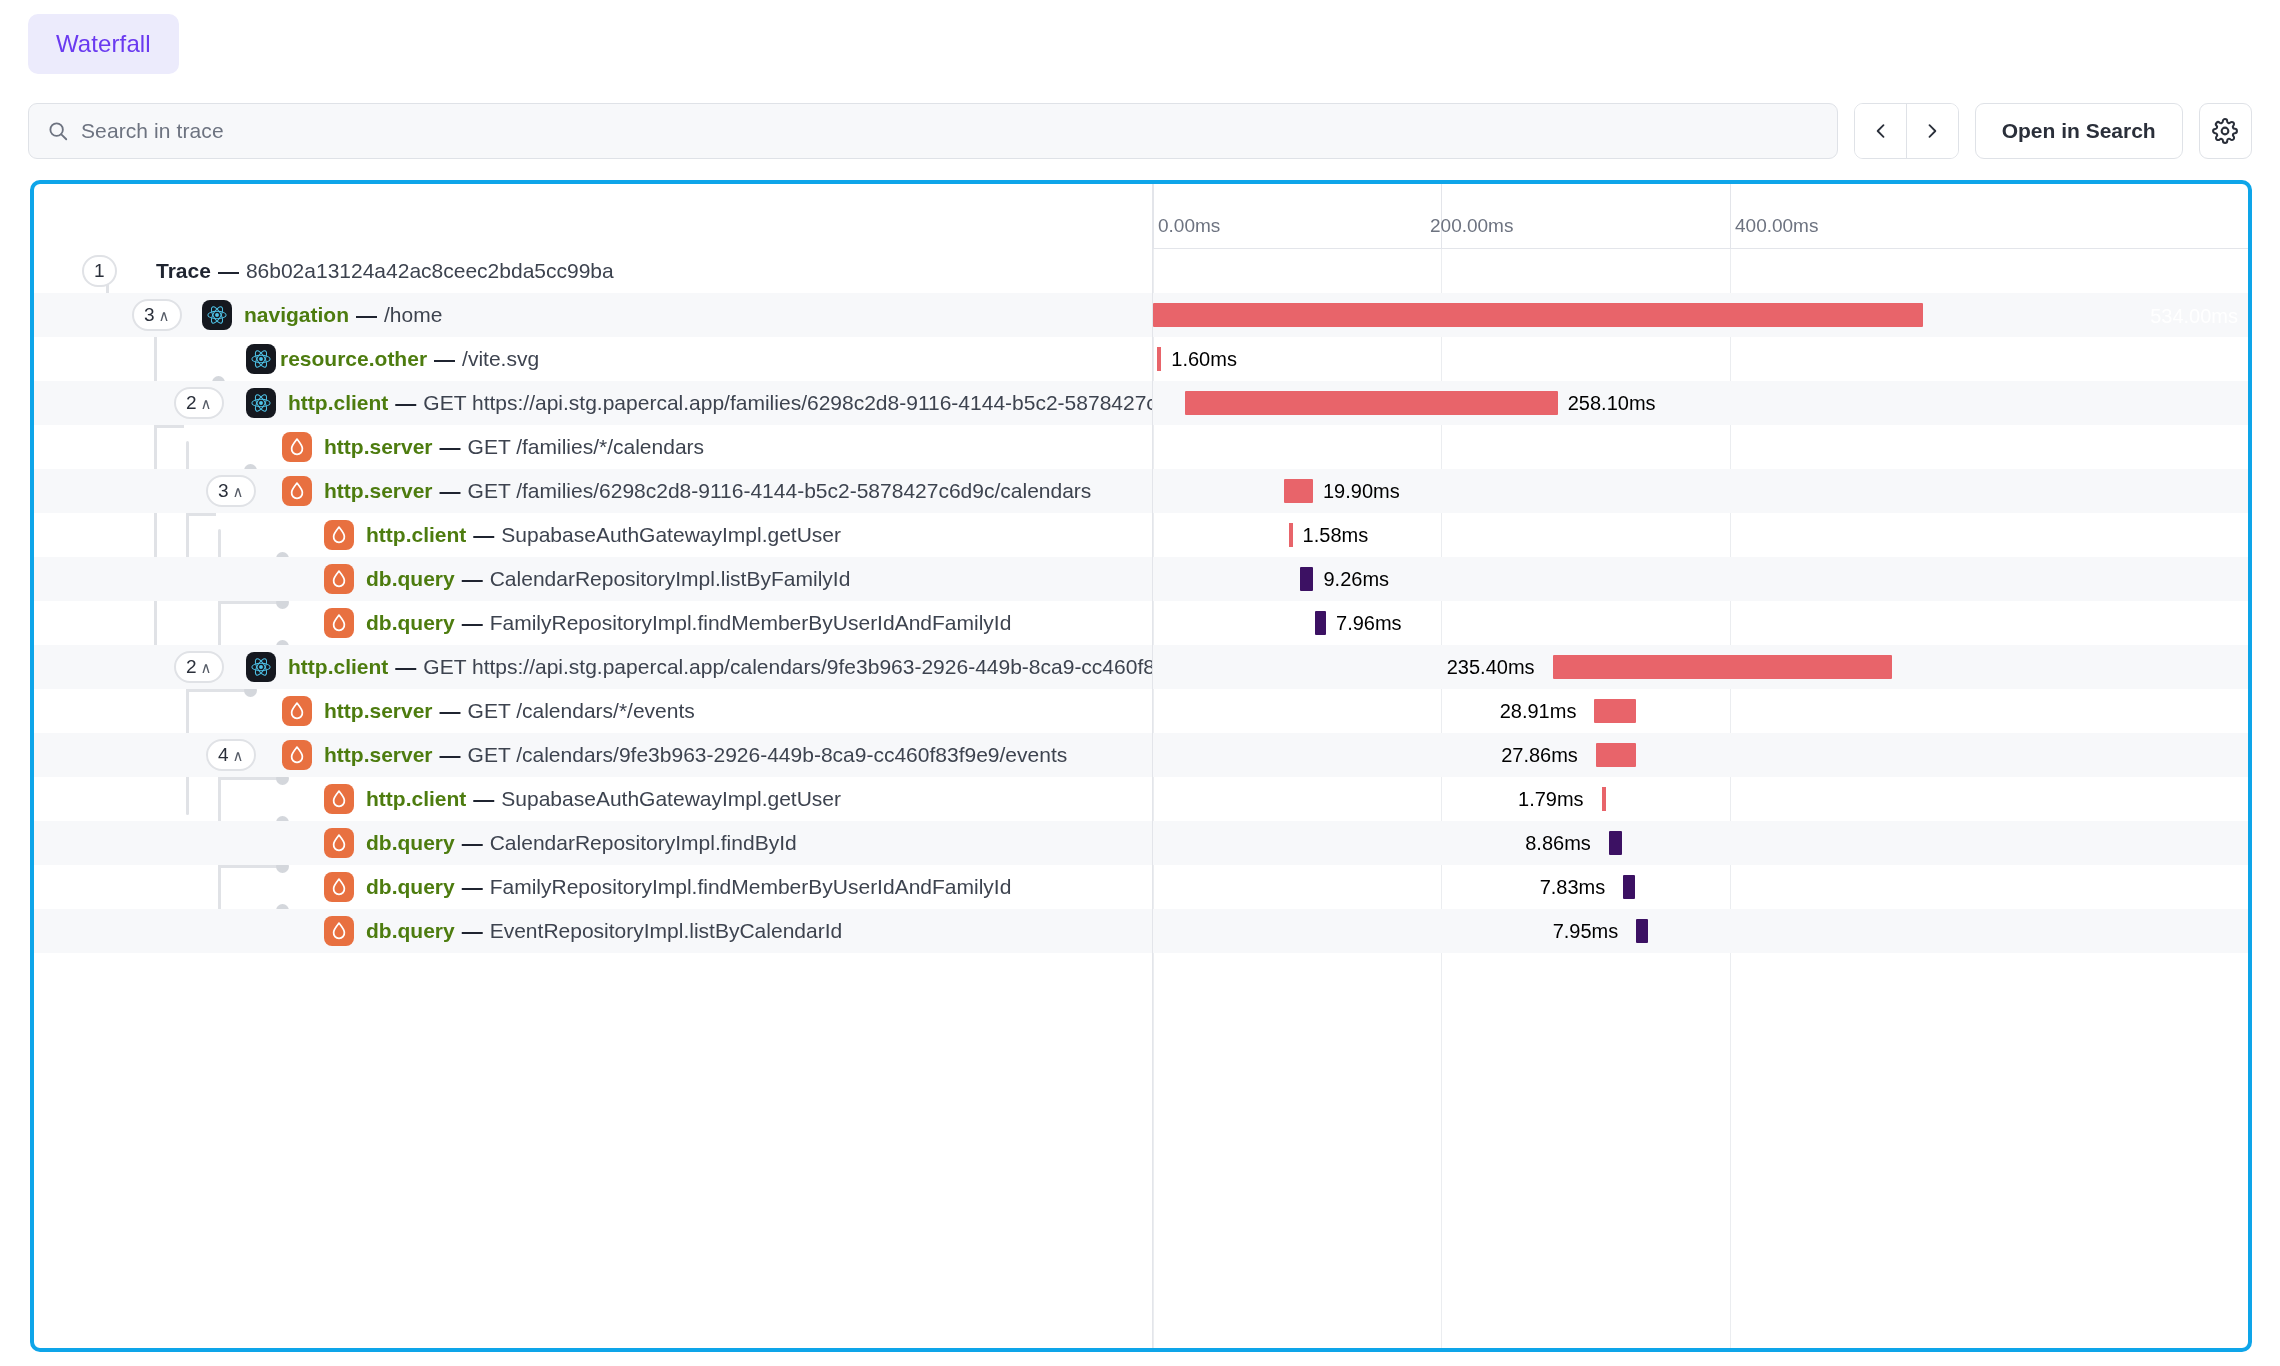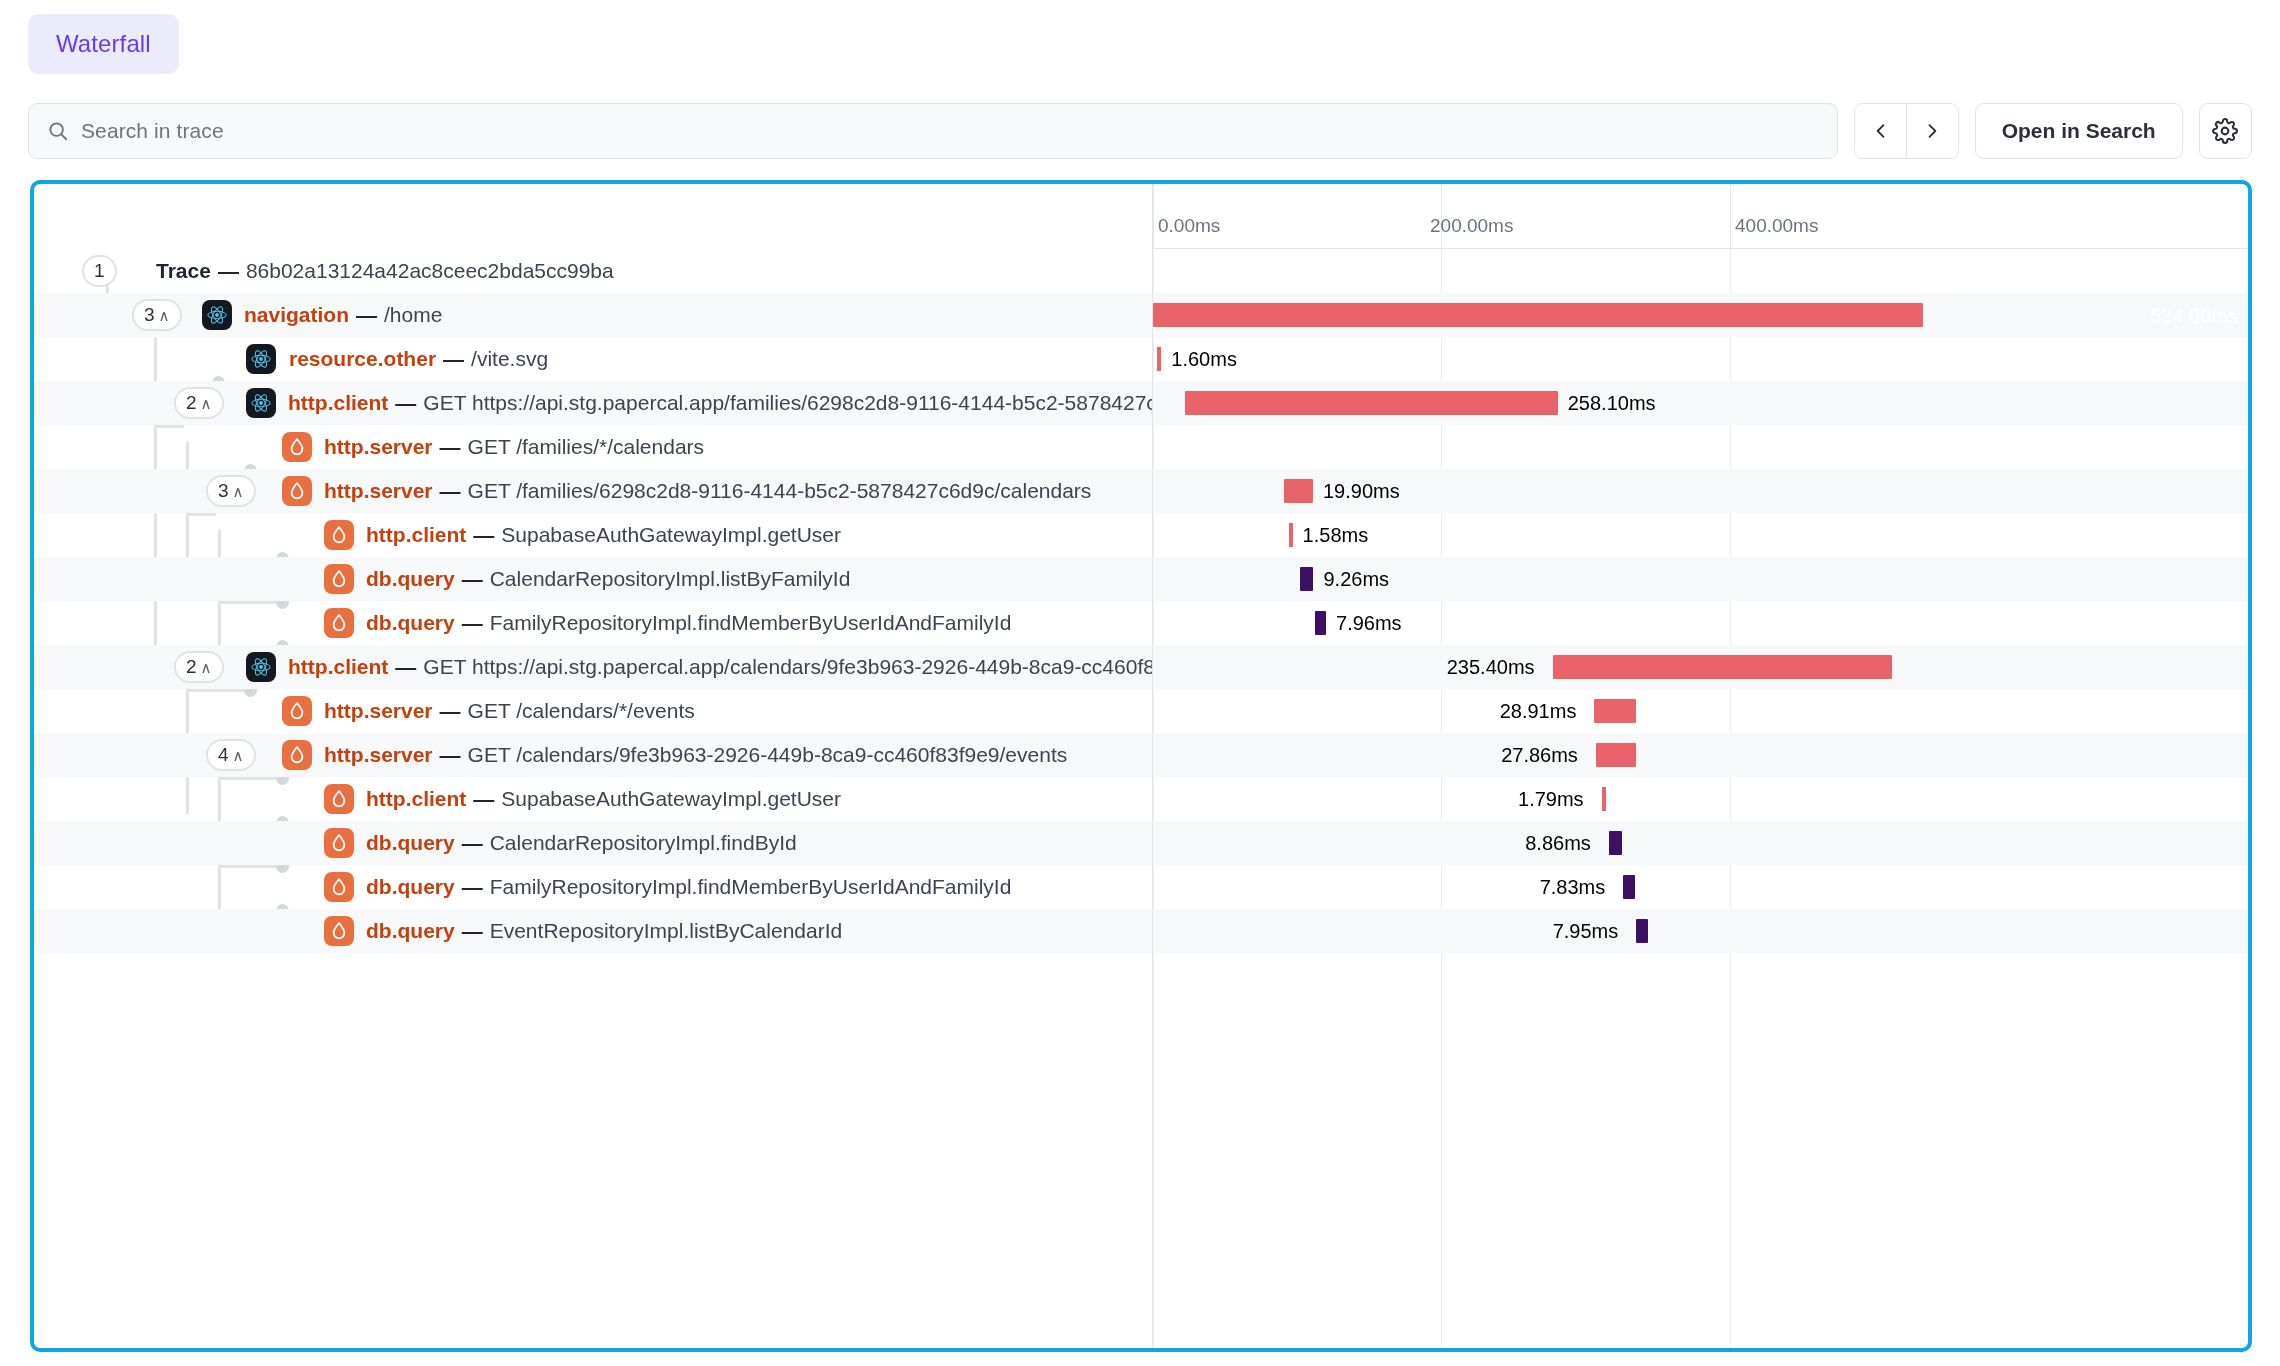--- a/index.html
+++ b/index.html
@@ -87,21 +87,21 @@
     font-size: 19px; color: #2a2f3a; z-index: 5; cursor: pointer;
   }
   .badge .chev { font-size: 15px; color: #555b66; line-height: 1; }
 
   
   .spanicon { width: 30px; height: 30px; border-radius: 8px; display: inline-flex; align-items: center; justify-content: center; flex: 0 0 auto; }
   .spanicon.react { background: #15181f; }
   .spanicon.nest  { background: #e87040; }
 
   
-  .op { font-size: 21px; font-weight: 700; color: #c2410c; }
+  .op { font-size: 21px; font-weight: 700; color: #4d7c0f; }
   .dash { font-size: 21px; font-weight: 700; color: #1f2430; margin: 0 7px; }
   .desc { font-size: 21px; font-weight: 400; color: #3d434f; text-align: right; }
   .trace-op { font-size: 21px; font-weight: 700; color: #1f2430; }
   .trace-id { font-size: 21px; font-weight: 400; color: #3d434f; }
 
   
   .bar { position: absolute; top: 10px; height: 24px; border-radius: 1px; }
   .bar.red { background: #e8646a; }
   .bar.purple { background: #3c1163; }
   .bar.thin { width: 4px; border-radius: 0; }
@@ -259,21 +259,21 @@
           <div class="labelzone">
             <div style="position: absolute; display: flex; align-items: center; white-space: nowrap; left: 212px;">
               <span class="spanicon react">
                 <svg width="22" height="22" viewBox="0 0 24 24" fill="none" stroke="#4fc3e8" stroke-width="1.1">
                   <circle cx="12" cy="12" r="2.1" fill="#4fc3e8" stroke="none"></circle>
                   <ellipse cx="12" cy="12" rx="10" ry="4.1"></ellipse>
                   <ellipse cx="12" cy="12" rx="10" ry="4.1" transform="rotate(60 12 12)"></ellipse>
                   <ellipse cx="12" cy="12" rx="10" ry="4.1" transform="rotate(120 12 12)"></ellipse>
                 </svg>
               </span>
-              <span class="op" style="margin-left: 13px;">resource.other</span>
+              <span class="op" style="margin-left: 4px;">resource.other</span>
               <span class="dash">—</span>
               <span class="desc">/vite.svg</span>
             </div>
           </div>
           <div class="barzone">
             <div class="bar red thin" style="left: 4.3275px;"></div>
             <div class="dur" style="left: 18.3275px;">1.60ms</div>
           </div>
         </div>
         <div class="row alt">

